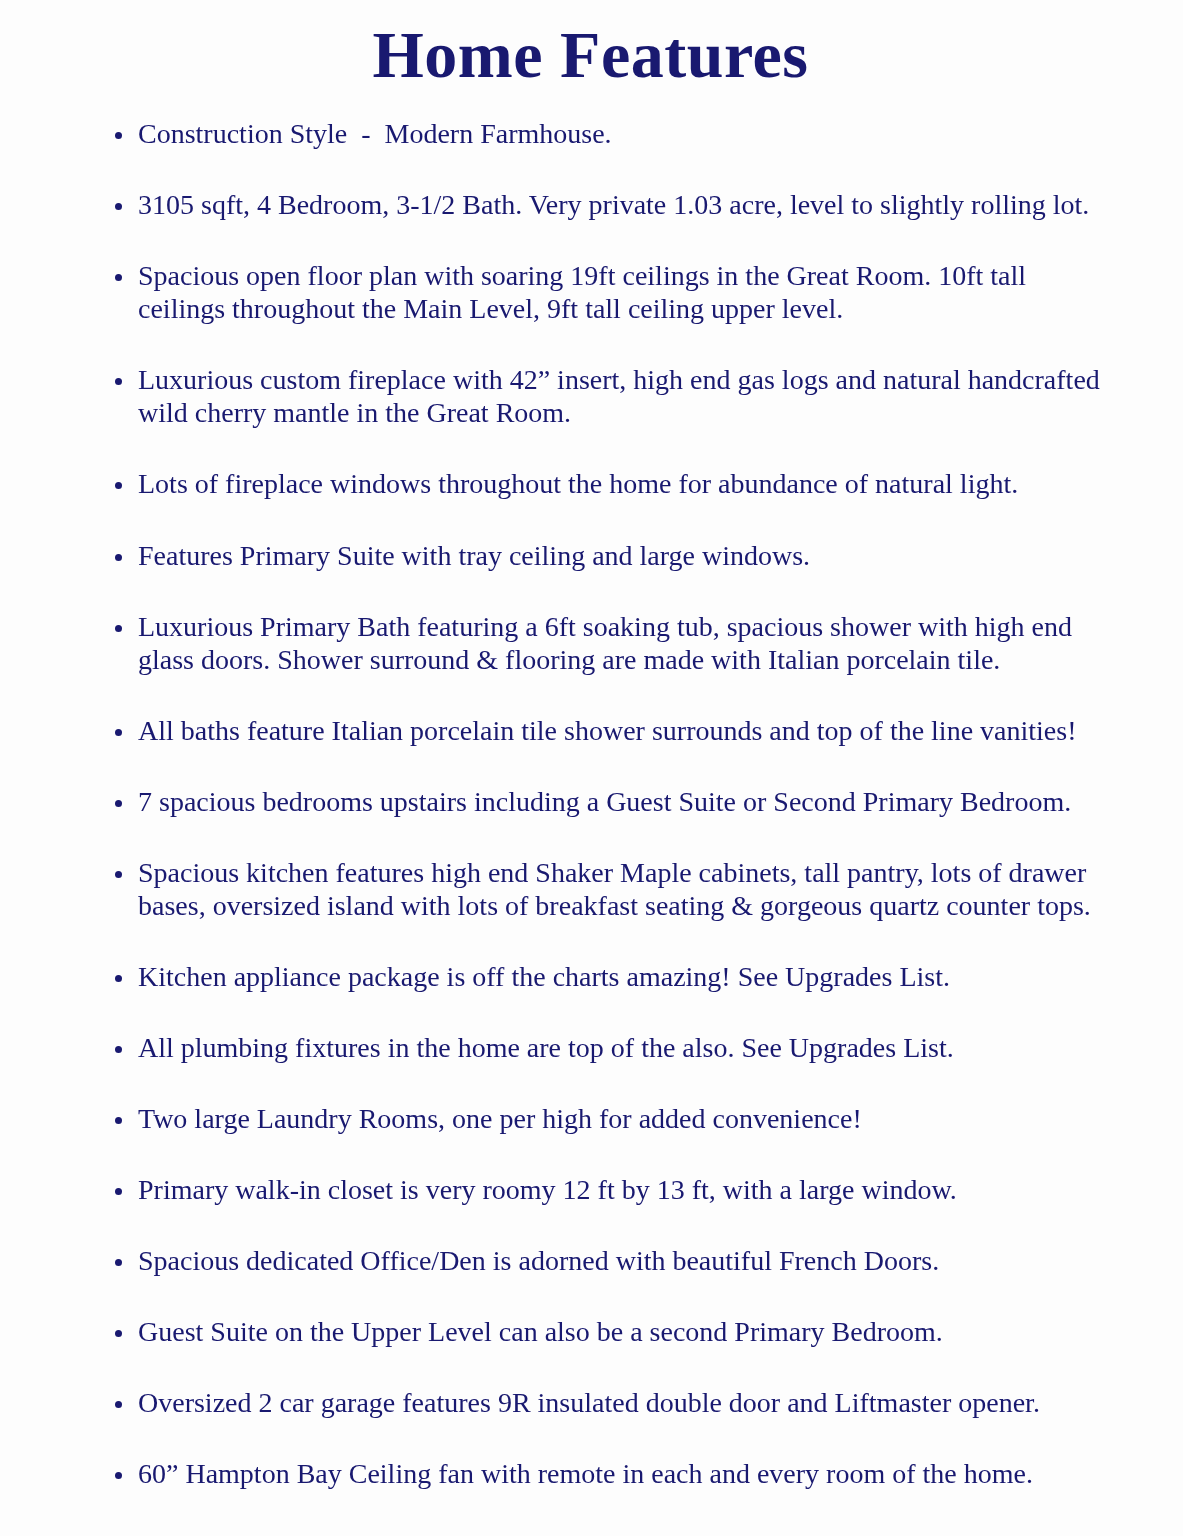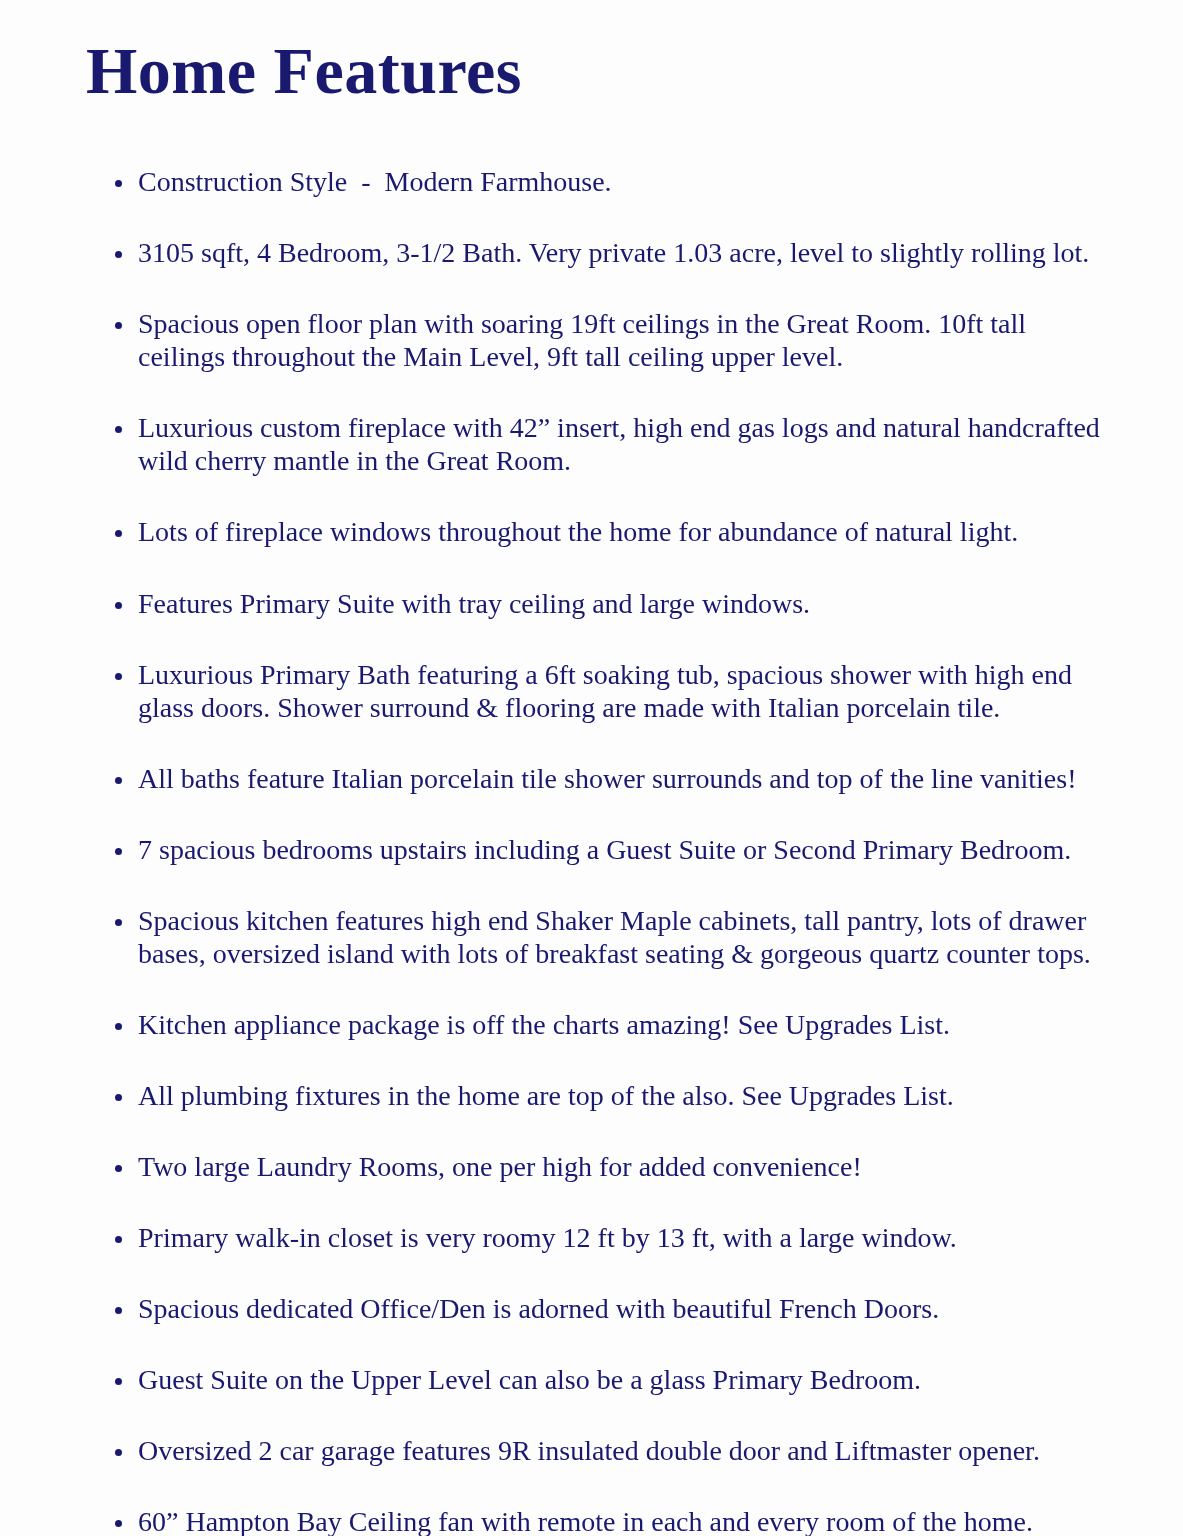--- a/index.html
+++ b/index.html
@@ -18,29 +18,30 @@
     background: var(--bg-color);
     color: var(--text-color);
     font-family: "Liberation Serif", "DejaVu Serif", serif;
   }
   .doc {
     width: 100%;
     height: 100%;
     padding: 20px 72px 0 70px;
   }
   .doc h1 {
-    margin: 16px;
+    margin: 0;
+    text-align: center;
     font-size: 66px;
     line-height: 1.05;
     font-weight: 600;
     letter-spacing: 0.5px;
     color: var(--text-color);
   }
   ul.features {
-    margin: 60px 0 0 0;
+    margin: 28px 0 0 0;
     padding: 0 0 0 66px;
     list-style: disc;
   }
   ul.features li {
     font-size: 28px;
     line-height: 1.18;
     margin-bottom: 38px;
     padding-left: 2px;
     color: var(--text-color);
   }
@@ -63,17 +64,17 @@
       <li>Features Primary Suite with tray ceiling and large windows.</li>
       <li>Luxurious Primary Bath featuring a 6ft soaking tub, spacious shower with high end glass doors. Shower surround &amp; flooring are made with Italian porcelain tile.</li>
       <li>All baths feature Italian porcelain tile shower surrounds and top of the line vanities!</li>
       <li>7 spacious bedrooms upstairs including a Guest Suite or Second Primary Bedroom.</li>
       <li>Spacious kitchen features high end Shaker Maple cabinets, tall pantry, lots of drawer bases, oversized island with lots of breakfast seating &amp; gorgeous quartz counter tops.</li>
       <li>Kitchen appliance package is off the charts amazing! See Upgrades List.</li>
       <li>All plumbing fixtures in the home are top of the also. See Upgrades List.</li>
       <li>Two large Laundry Rooms, one per high for added convenience!</li>
       <li>Primary walk-in closet is very roomy 12 ft by 13 ft, with a large window.</li>
       <li>Spacious dedicated Office/Den is adorned with beautiful French Doors.</li>
-      <li>Guest Suite on the Upper Level can also be a glass Primary Bedroom.</li>
+      <li>Guest Suite on the Upper Level can also be a second Primary Bedroom.</li>
       <li>Oversized 2 car garage features 9R insulated double door and Liftmaster opener.</li>
       <li>60” Hampton Bay Ceiling fan with remote in each and every room of the home.</li>
     </ul>
 </div>
 
 </body></html>

